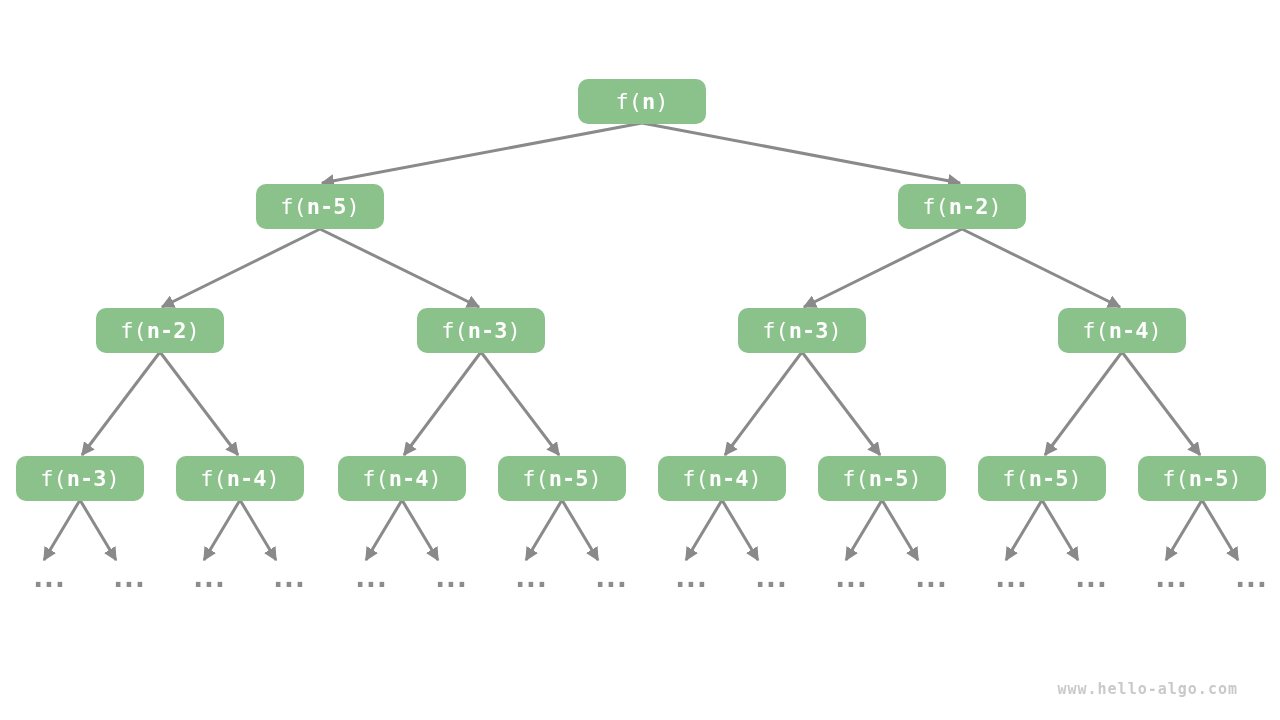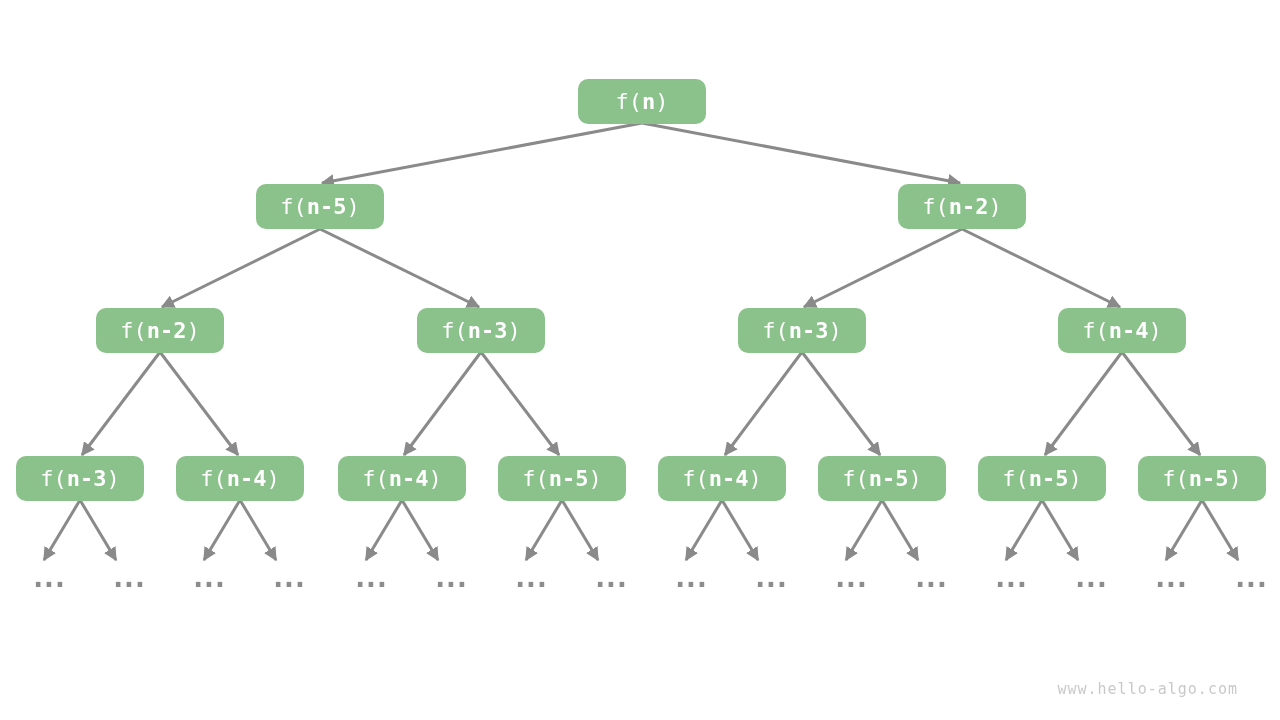--- a/index.html
+++ b/index.html
@@ -42,20 +42,21 @@
     text-align: center;
     color: var(--dots-gray, #8C8C8C);
   }
   .watermark {
     position: absolute;
     right: 42px;
     bottom: 22px;
     font-size: 15px;
     letter-spacing: 1px;
     color: var(--watermark-gray, #C9C9C9);
+    font-weight: bold;
   }
 </style>
 </head>
 <body>
 
 <div class="canvas">
 
   <svg class="edges" width="1280" height="720" viewBox="0 0 1280 720">
     <defs>
       <marker id="ah" viewBox="0 0 10 10" refX="9" refY="5" markerWidth="4.5" markerHeight="4.5" orient="auto-start-reverse">

